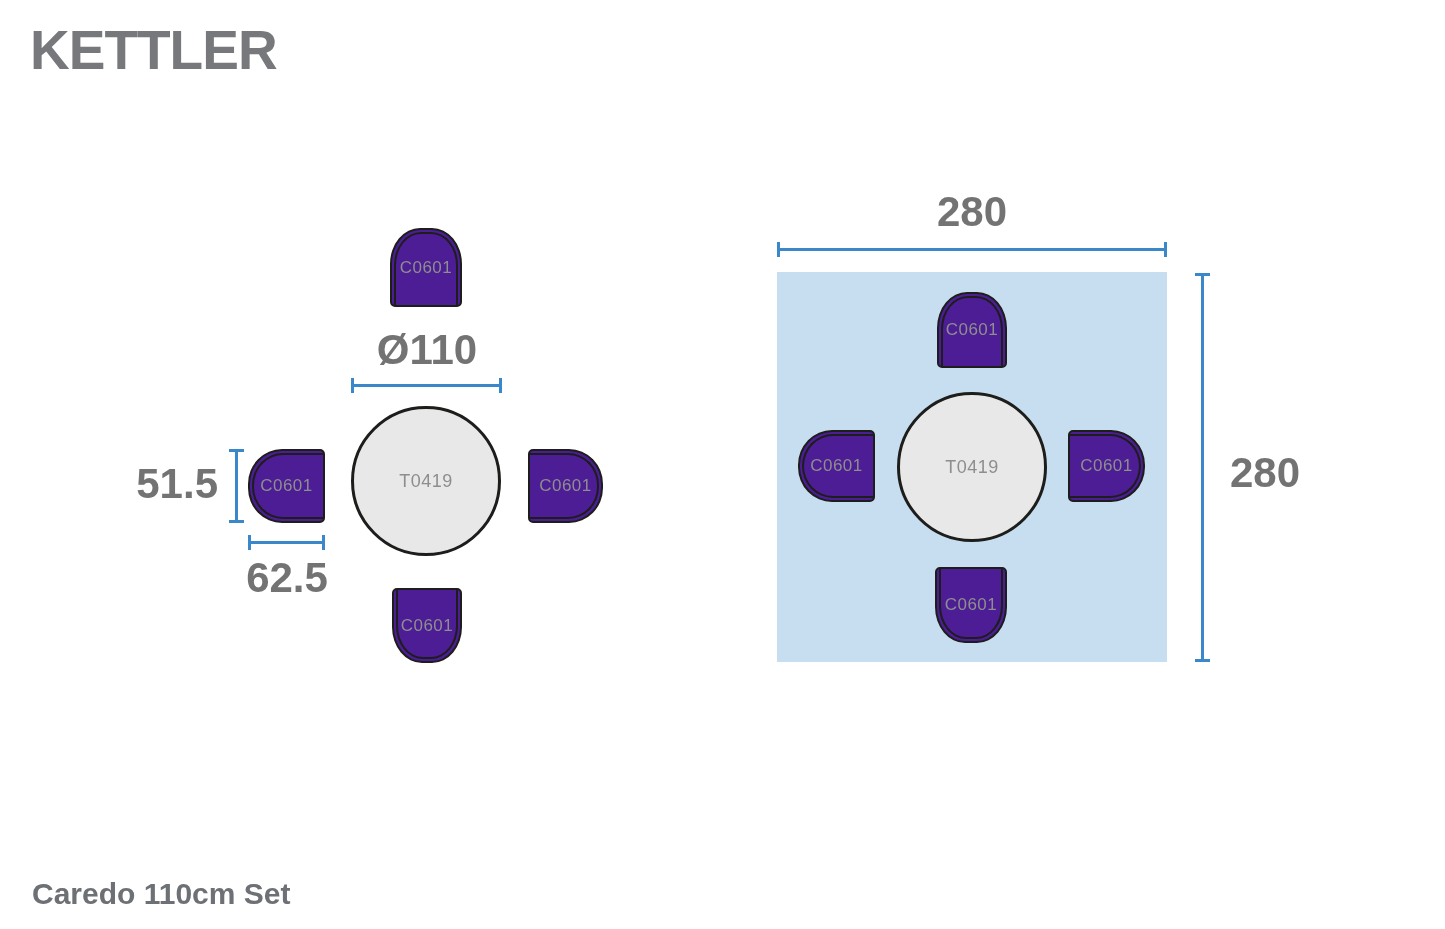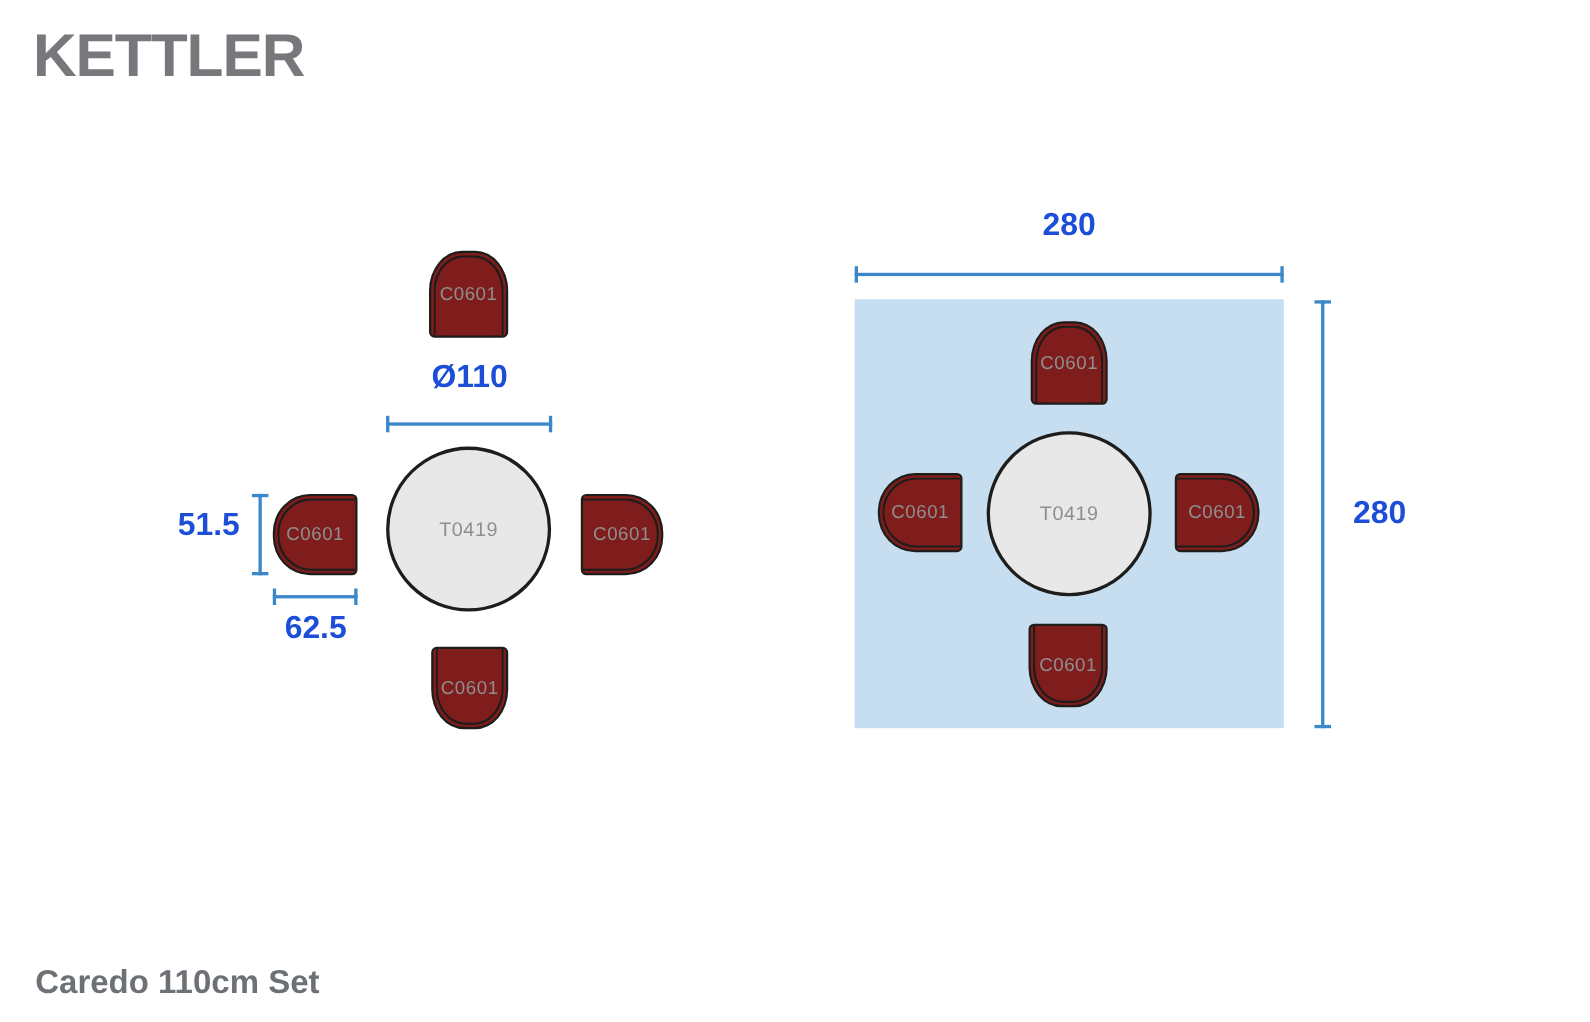--- a/index.html
+++ b/index.html
@@ -18,21 +18,21 @@
   }
   
   .table-round{
     position:absolute;width:150px;height:150px;
     box-sizing:border-box;border:3px solid #1d1d1b;border-radius:50%;
     background:#e8e8e8;
     display:flex;align-items:center;justify-content:center;
   }
   .chair{
     position:absolute;box-sizing:border-box;
-    background:#7f1d1d;border:2.5px solid #1d1d1b;
+    background:#4c1d95;border:2.5px solid #1d1d1b;
     display:flex;align-items:center;justify-content:center;
   }
   .chair::before{content:"";position:absolute;border:2px solid #1d1d1b;pointer-events:none;}
   .chair.up{border-radius:30px 30px 5px 5px / 36px 36px 5px 5px;}
   .chair.up::before{top:2px;left:2px;right:2px;bottom:0;border-bottom:none;border-radius:27px 27px 0 0 / 33px 33px 0 0;}
   .chair.down{border-radius:5px 5px 30px 30px / 5px 5px 36px 36px;}
   .chair.down::before{bottom:2px;left:2px;right:2px;top:0;border-top:none;border-radius:0 0 27px 27px / 0 0 33px 33px;}
   .chair.left{border-radius:34px 5px 5px 34px / 35px 5px 5px 35px;}
   .chair.left::before{left:2px;top:2px;bottom:2px;right:0;border-right:none;border-radius:31px 0 0 31px / 32px 0 0 32px;}
   .chair.right{border-radius:5px 34px 34px 5px / 5px 35px 35px 5px;}
@@ -45,21 +45,21 @@
     background:#c7def1;
   }
   
   .dim-h{position:absolute;height:3px;background:#3a87c9;}
   .dim-h::before,.dim-h::after{content:"";position:absolute;top:-6px;width:3px;height:15px;background:#3a87c9;}
   .dim-h::before{left:0;} .dim-h::after{right:0;}
   .dim-v{position:absolute;width:3px;background:#3a87c9;}
   .dim-v::before,.dim-v::after{content:"";position:absolute;left:-6px;width:15px;height:3px;background:#3a87c9;}
   .dim-v::before{top:0;} .dim-v::after{bottom:0;}
   .dim-label{
-    position:absolute;color:#1d4ed8;font-weight:bold;font-size:29px;line-height:1;
+    position:absolute;color:#737373;font-weight:bold;font-size:42px;line-height:1;
     white-space:nowrap;
   }
   .center{text-align:center;}
   .right-align{text-align:right;}
   
   .footer-text{
     position:absolute;bottom:18px;
     font-size:30px;color:#6d7175;font-weight:bold;
   }
   .footer-left{left:32px;}

